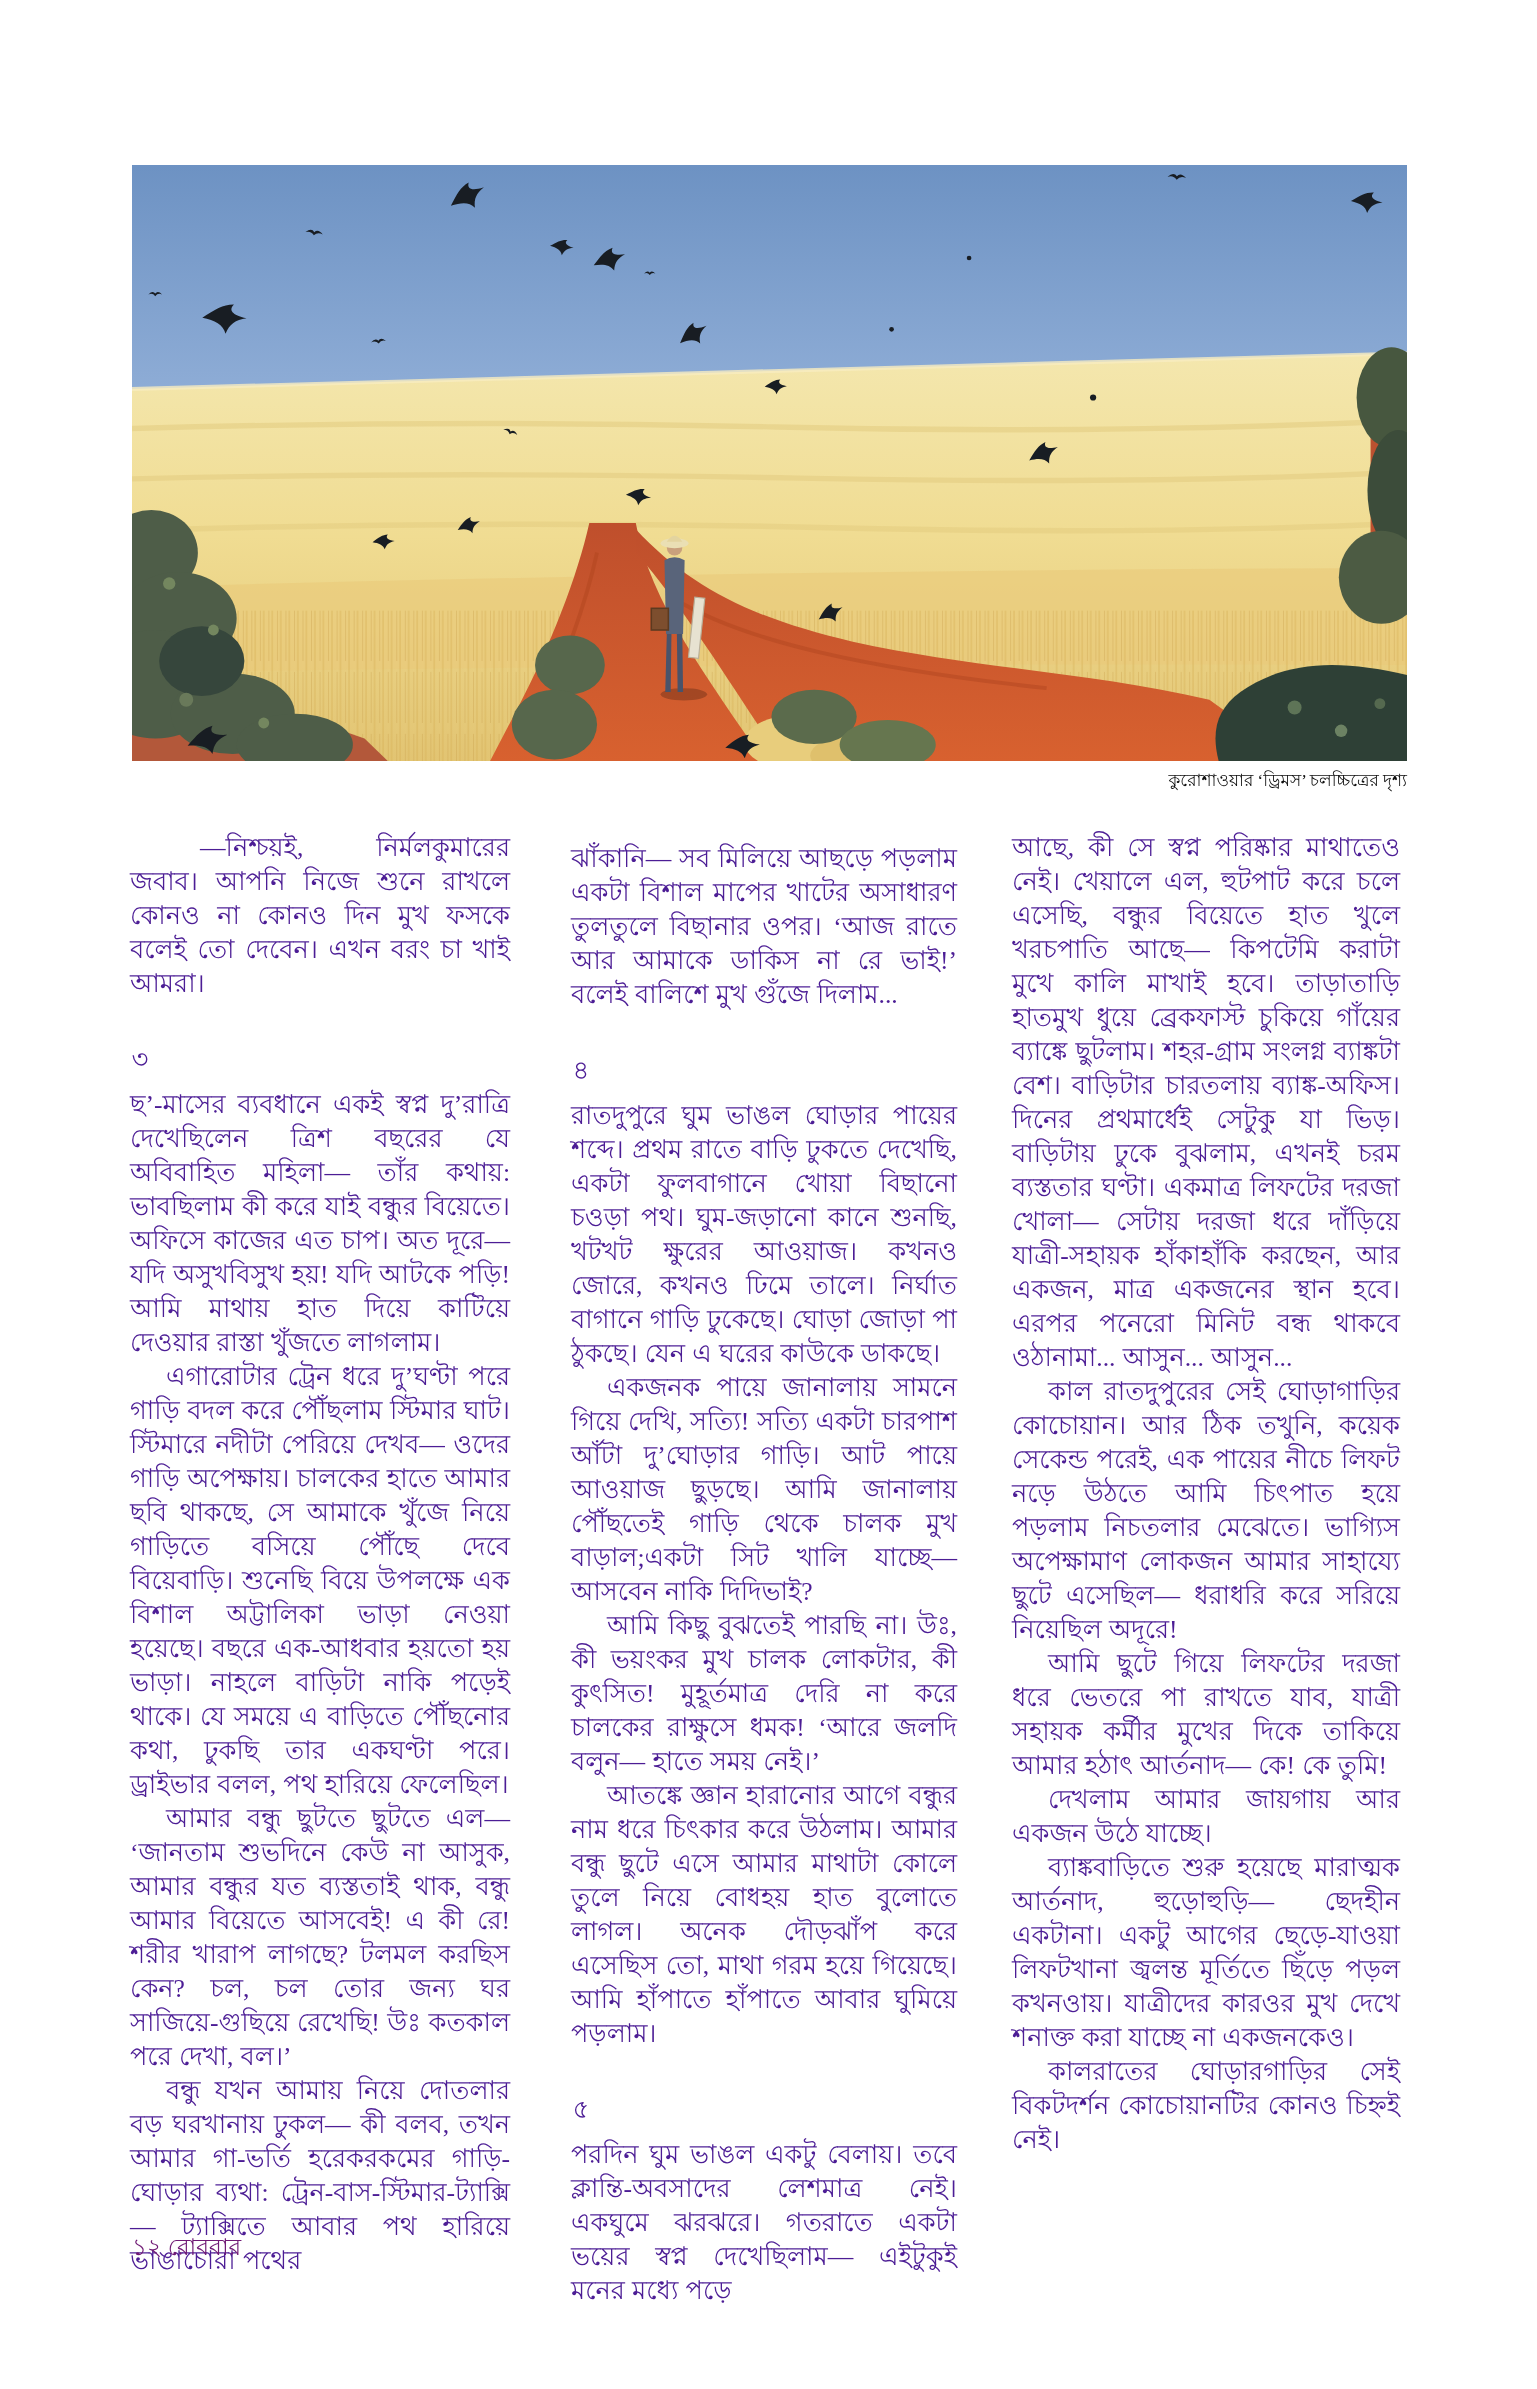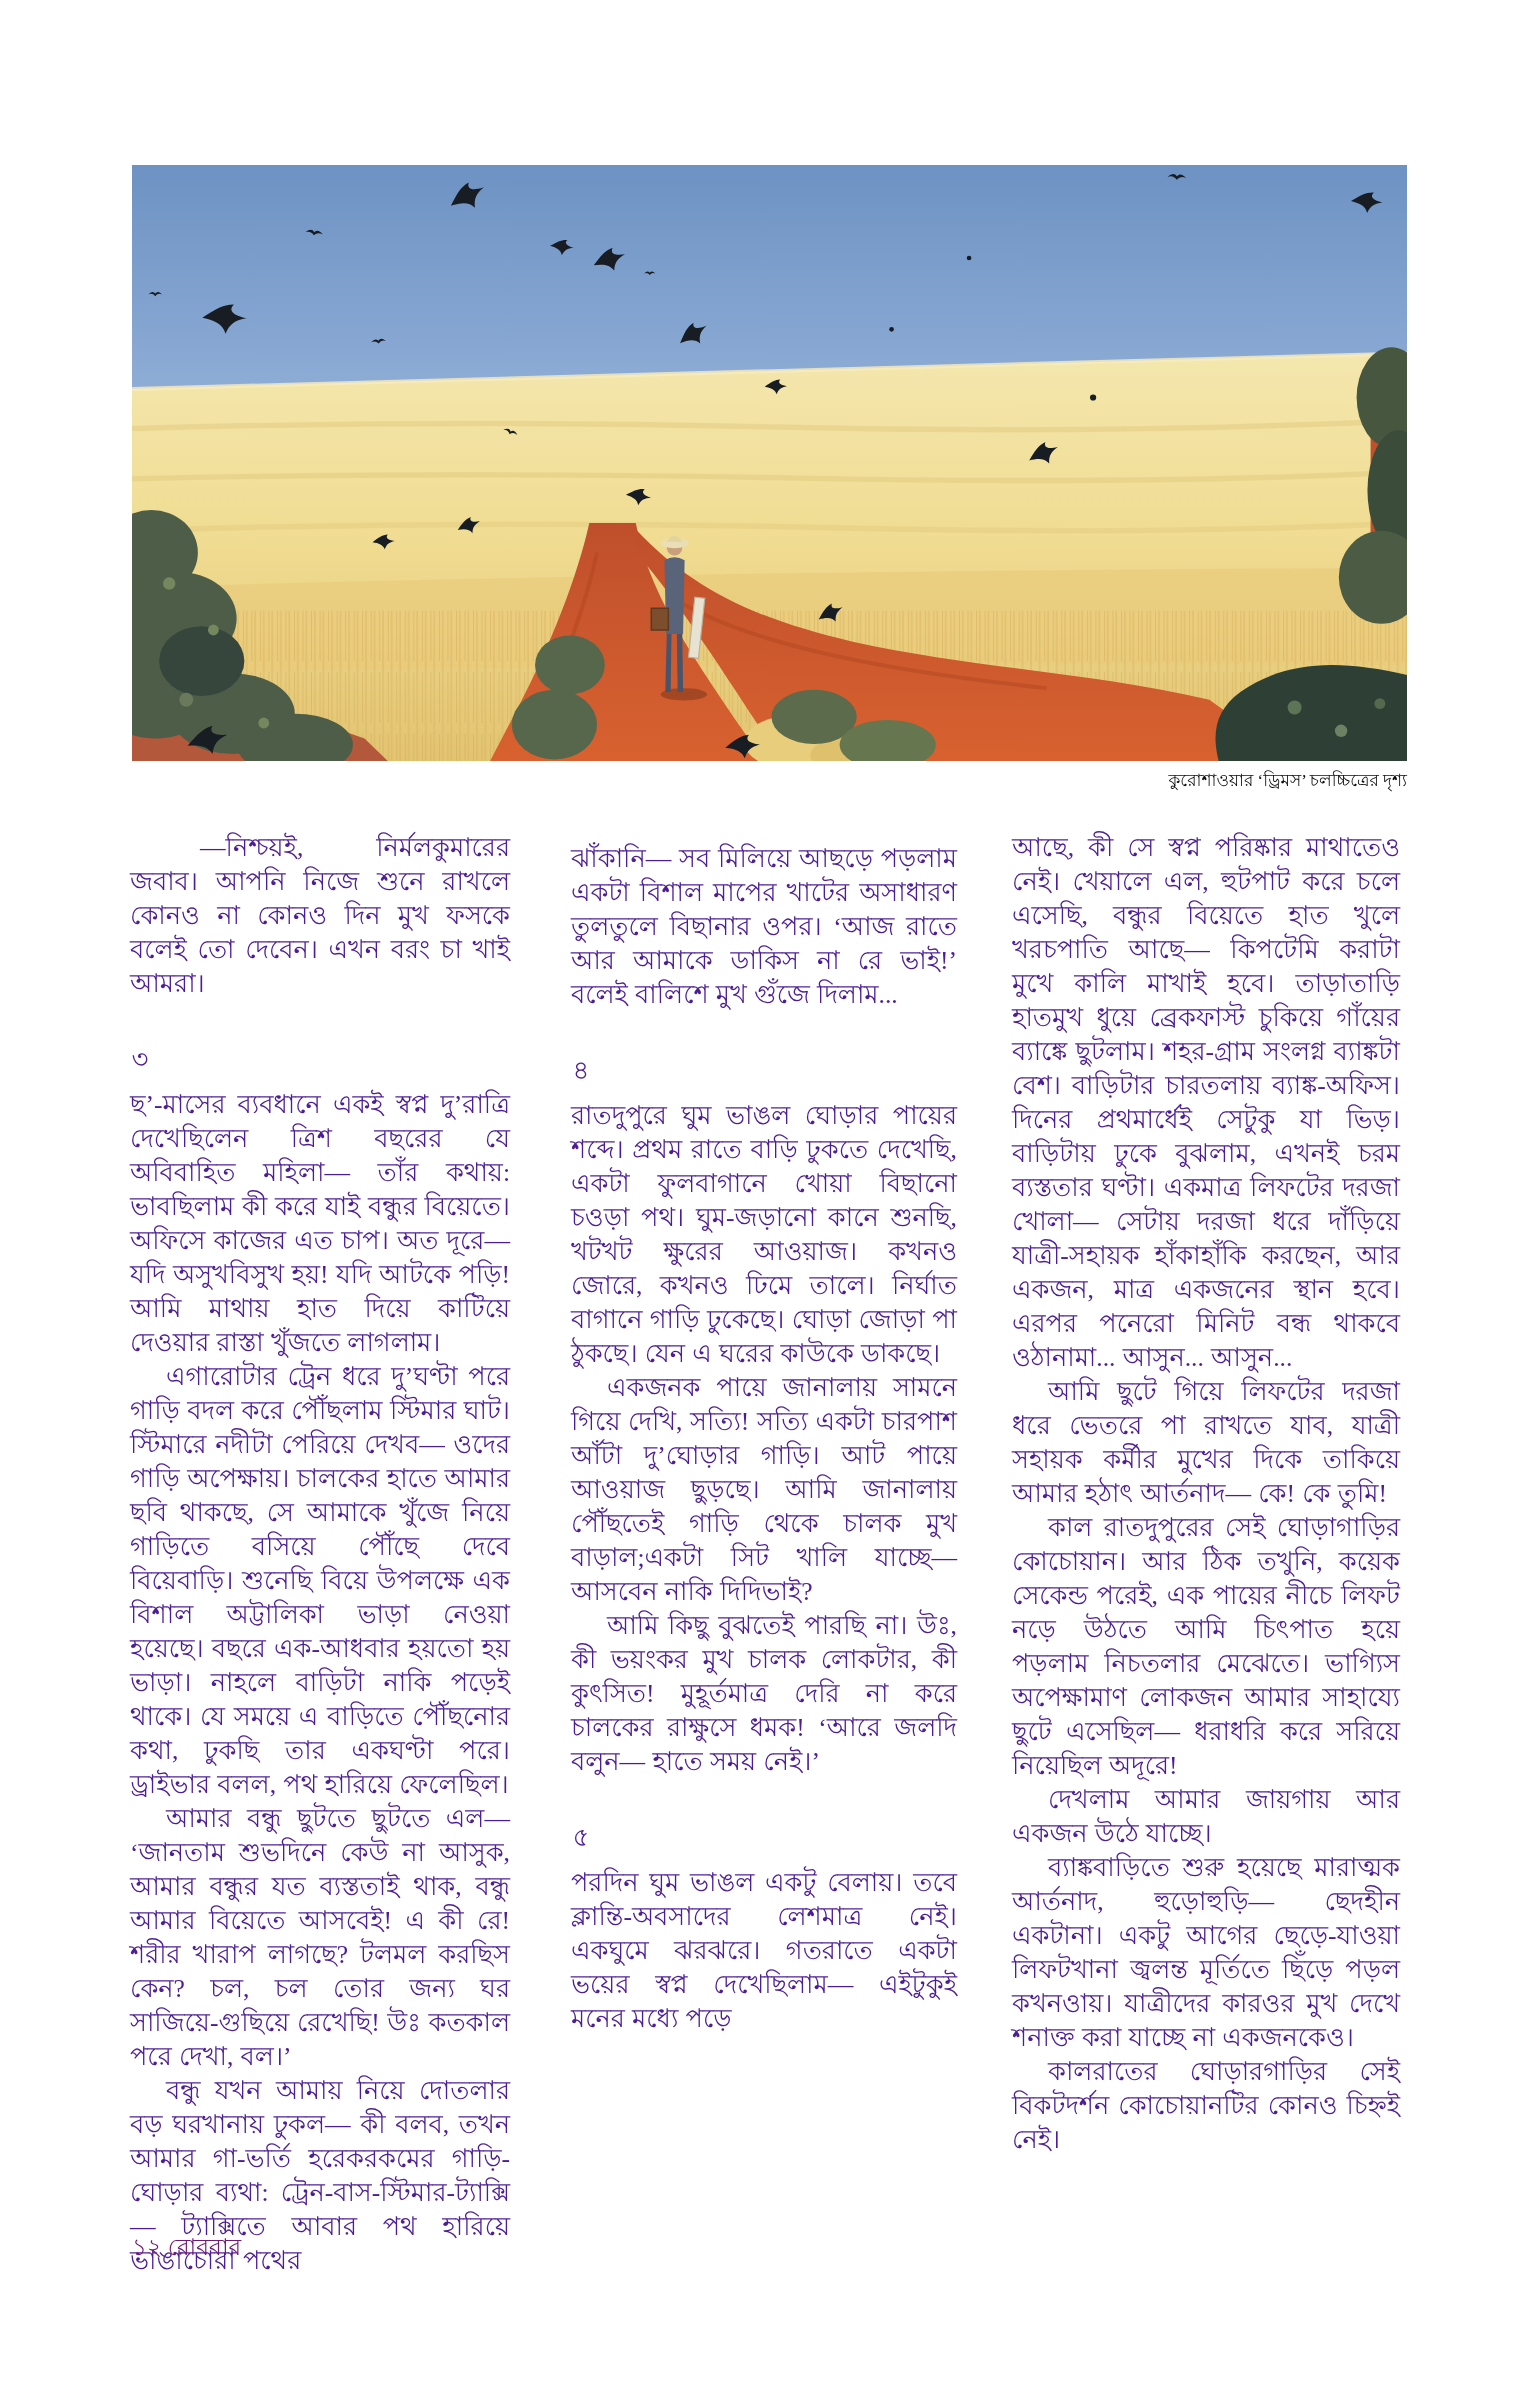--- a/index.html
+++ b/index.html
@@ -168,28 +168,29 @@
     <p class="indent">আমার বন্ধু ছুটতে ছুটতে এল— ‘জানতাম শুভদিনে কেউ না আসুক, আমার বন্ধুর যত ব্যস্ততাই থাক, বন্ধু আমার বিয়েতে আসবেই! এ কী রে! শরীর খারাপ লাগছে? টলমল করছিস কেন? চল, চল তোর জন্য ঘর সাজিয়ে-গুছিয়ে রেখেছি! উঃ কতকাল পরে দেখা, বল।’</p>
     <p class="indent">বন্ধু যখন আমায় নিয়ে দোতলার বড় ঘরখানায় ঢুকল— কী বলব, তখন আমার গা-ভর্তি হরেকরকমের গাড়ি-ঘোড়ার ব্যথা: ট্রেন-বাস-স্টিমার-ট্যাক্সি— ট্যাক্সিতে আবার পথ হারিয়ে ভাঙাচোরা পথের</p>
   </div>
 
   <div class="col col-2">
     <p>ঝাঁকানি— সব মিলিয়ে আছড়ে পড়লাম একটা বিশাল মাপের খাটের অসাধারণ তুলতুলে বিছানার ওপর। ‘আজ রাতে আর আমাকে ডাকিস না রে ভাই!’ বলেই বালিশে মুখ গুঁজে দিলাম...</p>
     <h3 class="sec">৪</h3>
     <p>রাতদুপুরে ঘুম ভাঙল ঘোড়ার পায়ের শব্দে। প্রথম রাতে বাড়ি ঢুকতে দেখেছি, একটা ফুলবাগানে খোয়া বিছানো চওড়া পথ। ঘুম-জড়ানো কানে শুনছি, খটখট ক্ষুরের আওয়াজ। কখনও জোরে, কখনও ঢিমে তালে। নির্ঘাত বাগানে গাড়ি ঢুকেছে। ঘোড়া জোড়া পা ঠুকছে। যেন এ ঘরের কাউকে ডাকছে।</p>
     <p class="indent">একজনক পায়ে জানালায় সামনে গিয়ে দেখি, সত্যি! সত্যি একটা চারপাশ আঁটা দু’ঘোড়ার গাড়ি। আট পায়ে আওয়াজ ছুড়ছে। আমি জানালায় পৌঁছতেই গাড়ি থেকে চালক মুখ বাড়াল;একটা সিট খালি যাচ্ছে— আসবেন নাকি দিদিভাই?</p>
     <p class="indent">আমি কিছু বুঝতেই পারছি না। উঃ, কী ভয়ংকর মুখ চালক লোকটার, কী কুৎসিত! মুহূর্তমাত্র দেরি না করে চালকের রাক্ষুসে ধমক! ‘আরে জলদি বলুন— হাতে সময় নেই।’</p>
+    <p class="indent">আতঙ্কে জ্ঞান হারানোর আগে বন্ধুর নাম ধরে চিৎকার করে উঠলাম। আমার বন্ধু ছুটে এসে আমার মাথাটা কোলে তুলে নিয়ে বোধহয় হাত বুলোতে লাগল। অনেক দৌড়ঝাঁপ করে এসেছিস তো, মাথা গরম হয়ে গিয়েছে। আমি হাঁপাতে হাঁপাতে আবার ঘুমিয়ে পড়লাম।</p>
     <h3 class="sec">৫</h3>
     <p>পরদিন ঘুম ভাঙল একটু বেলায়। তবে ক্লান্তি-অবসাদের লেশমাত্র নেই। একঘুমে ঝরঝরে। গতরাতে একটা ভয়ের স্বপ্ন দেখেছিলাম— এইটুকুই মনের মধ্যে পড়ে</p>
   </div>
 
   <div class="col col-3">
     <p>আছে, কী সে স্বপ্ন পরিষ্কার মাথাতেও নেই। খেয়ালে এল, হুটপাট করে চলে এসেছি, বন্ধুর বিয়েতে হাত খুলে খরচপাতি আছে— কিপটেমি করাটা মুখে কালি মাখাই হবে। তাড়াতাড়ি হাতমুখ ধুয়ে ব্রেকফাস্ট চুকিয়ে গাঁয়ের ব্যাঙ্কে ছুটলাম। শহর-গ্রাম সংলগ্ন ব্যাঙ্কটা বেশ। বাড়িটার চারতলায় ব্যাঙ্ক-অফিস। দিনের প্রথমার্ধেই সেটুকু যা ভিড়। বাড়িটায় ঢুকে বুঝলাম, এখনই চরম ব্যস্ততার ঘণ্টা। একমাত্র লিফটের দরজা খোলা— সেটায় দরজা ধরে দাঁড়িয়ে যাত্রী-সহায়ক হাঁকাহাঁকি করছেন, আর একজন, মাত্র একজনের স্থান হবে। এরপর পনেরো মিনিট বন্ধ থাকবে ওঠানামা... আসুন... আসুন...</p>
+    <p class="indent">কাল রাতদুপুরের সেই ঘোড়াগাড়ির কোচোয়ান। আর ঠিক তখুনি, কয়েক সেকেন্ড পরেই, এক পায়ের নীচে লিফট নড়ে উঠতে আমি চিৎপাত হয়ে পড়লাম নিচতলার মেঝেতে। ভাগ্যিস অপেক্ষামাণ লোকজন আমার সাহায্যে ছুটে এসেছিল— ধরাধরি করে সরিয়ে নিয়েছিল অদূরে!</p>
     <p class="indent">আমি ছুটে গিয়ে লিফটের দরজা ধরে ভেতরে পা রাখতে যাব, যাত্রী সহায়ক কর্মীর মুখের দিকে তাকিয়ে আমার হঠাৎ আর্তনাদ— কে! কে তুমি!</p>
-    <p class="indent">কাল রাতদুপুরের সেই ঘোড়াগাড়ির কোচোয়ান। আর ঠিক তখুনি, কয়েক সেকেন্ড পরেই, এক পায়ের নীচে লিফট নড়ে উঠতে আমি চিৎপাত হয়ে পড়লাম নিচতলার মেঝেতে। ভাগ্যিস অপেক্ষামাণ লোকজন আমার সাহায্যে ছুটে এসেছিল— ধরাধরি করে সরিয়ে নিয়েছিল অদূরে!</p>
     <p class="indent">দেখলাম আমার জায়গায় আর একজন উঠে যাচ্ছে।</p>
     <p class="indent">ব্যাঙ্কবাড়িতে শুরু হয়েছে মারাত্মক আর্তনাদ, হুড়োহুড়ি— ছেদহীন একটানা। একটু আগের ছেড়ে-যাওয়া লিফটখানা জ্বলন্ত মূর্তিতে ছিঁড়ে পড়ল কখনওায়। যাত্রীদের কারওর মুখ দেখে শনাক্ত করা যাচ্ছে না একজনকেও।</p>
     <p class="indent">কালরাতের ঘোড়ারগাড়ির সেই বিকটদর্শন কোচোয়ানটির কোনও চিহ্নই নেই।</p>
   </div>
 
   <div class="footer">১২ রোববার</div>
 
 </div>
 
 

